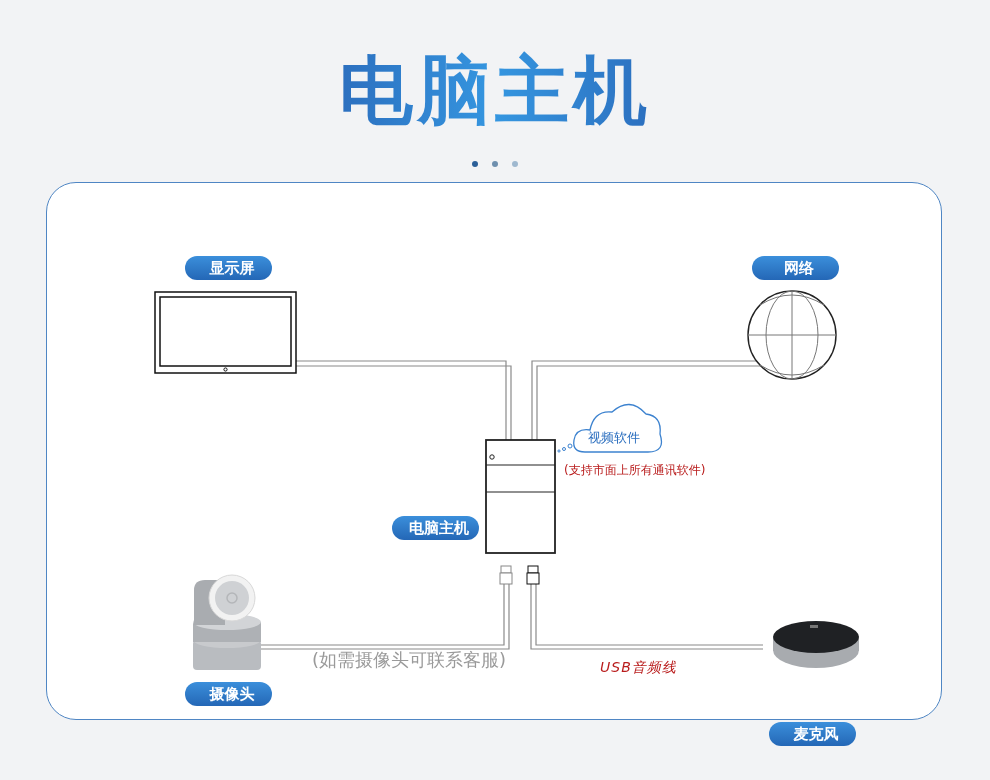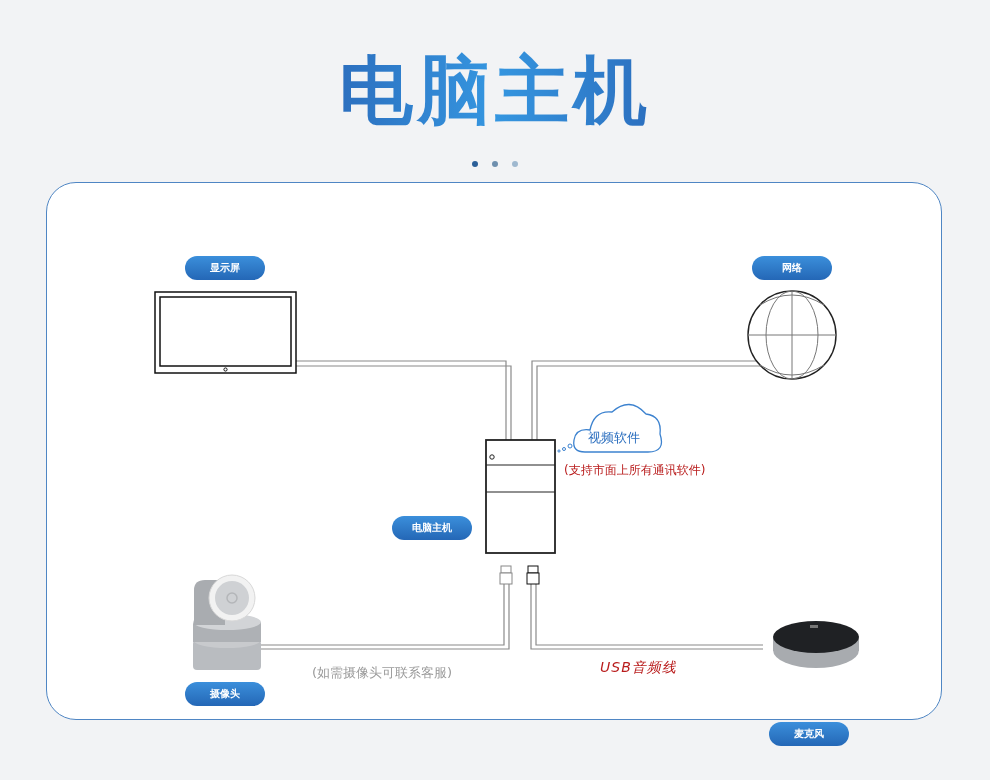--- a/index.html
+++ b/index.html
@@ -6,22 +6,22 @@
   body { width:990px; height:780px; background:#f2f3f5; position:relative; overflow:hidden;
          font-family:"DejaVu Sans","Liberation Sans",sans-serif; }
   .title { position:absolute; left:0; top:42px; width:990px; text-align:center; font-size:74px; font-weight:bold;
            letter-spacing:4px; color:#2f86d6; }
   .title span { background:linear-gradient(90deg,#2c6fbf,#3596e0 50%,#2c6fbf); -webkit-background-clip:text; background-clip:text; color:transparent; }
   .dots { position:absolute; top:152px; left:0; width:990px; text-align:center; }
   .dot { display:inline-block; width:6px; height:6px; border-radius:50%; margin:0 7px; }
   .card { position:absolute; left:46px; top:182px; width:896px; height:538px; background:#fff;
           border:1.5px solid #4f86c4; border-radius:30px; box-sizing:border-box; }
   svg.diagram { position:absolute; left:0; top:0; }
-  .pill { position:absolute; height:24px; line-height:24px; border-radius:12px; color:#fff; font-size:10px; font-weight:bold;
-          text-align:center; background:linear-gradient(180deg,#3b8fdb,#2467b6); }
+  .pill { position:absolute; height:24px; line-height:24px; border-radius:12px; color:#fff; font-size:15px; font-weight:bold;
+          text-align:center; background:linear-gradient(180deg,#3b8fdb,#2467b6);padding-left:7px; }
   .txt { position:absolute; font-size:12px; color:#b91c1c; white-space:nowrap; }
 </style>
 </head>
 <body>
 
 <div class="title"><span>电脑主机</span></div>
 <div class="dots">
   <span class="dot" style="background:#2b5f98"></span><span class="dot" style="background:#6e8fae"></span><span class="dot" style="background:#9fb8cf"></span>
 </div>
 
@@ -104,14 +104,14 @@
 </svg>
 
 <div class="pill" style="left:185px;top:256px;width:80px;">显示屏</div>
 <div class="pill" style="left:752px;top:256px;width:80px;">网络</div>
 <div class="pill" style="left:392px;top:482px;width:80px;margin-top:34px;">电脑主机</div>
 <div class="pill" style="left:185px;top:682px;width:80px;">摄像头</div>
 <div class="pill" style="left:769px;top:722px;width:80px;">麦克风</div>
 
 <div class="txt" style="left:588px;top:429px;font-size:13px;font-weight:normal;color:#2c6fbf;">视频软件</div>
 <div class="txt" style="left:564px;top:462px;">(支持市面上所有通讯软件)</div>
-<div class="txt" style="left:312px;top:664px;font-size:13px;color:#9a9a9a;">(如需摄像头可联系客服)</div>
+<div class="txt" style="left:312px;top:648px;font-size:18px;color:#9a9a9a;">(如需摄像头可联系客服)</div>
 <div class="txt" style="left:600px;top:659px;font-size:14px;letter-spacing:1px;font-style:italic;">USB音频线</div>
 
 </body></html>

